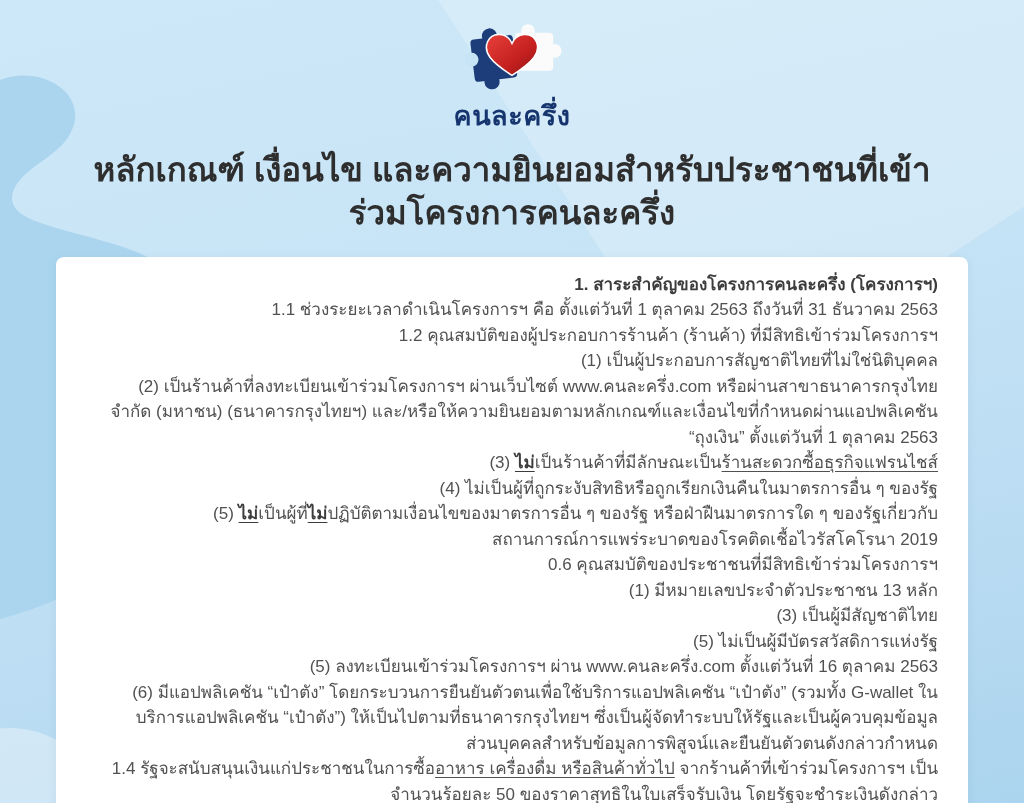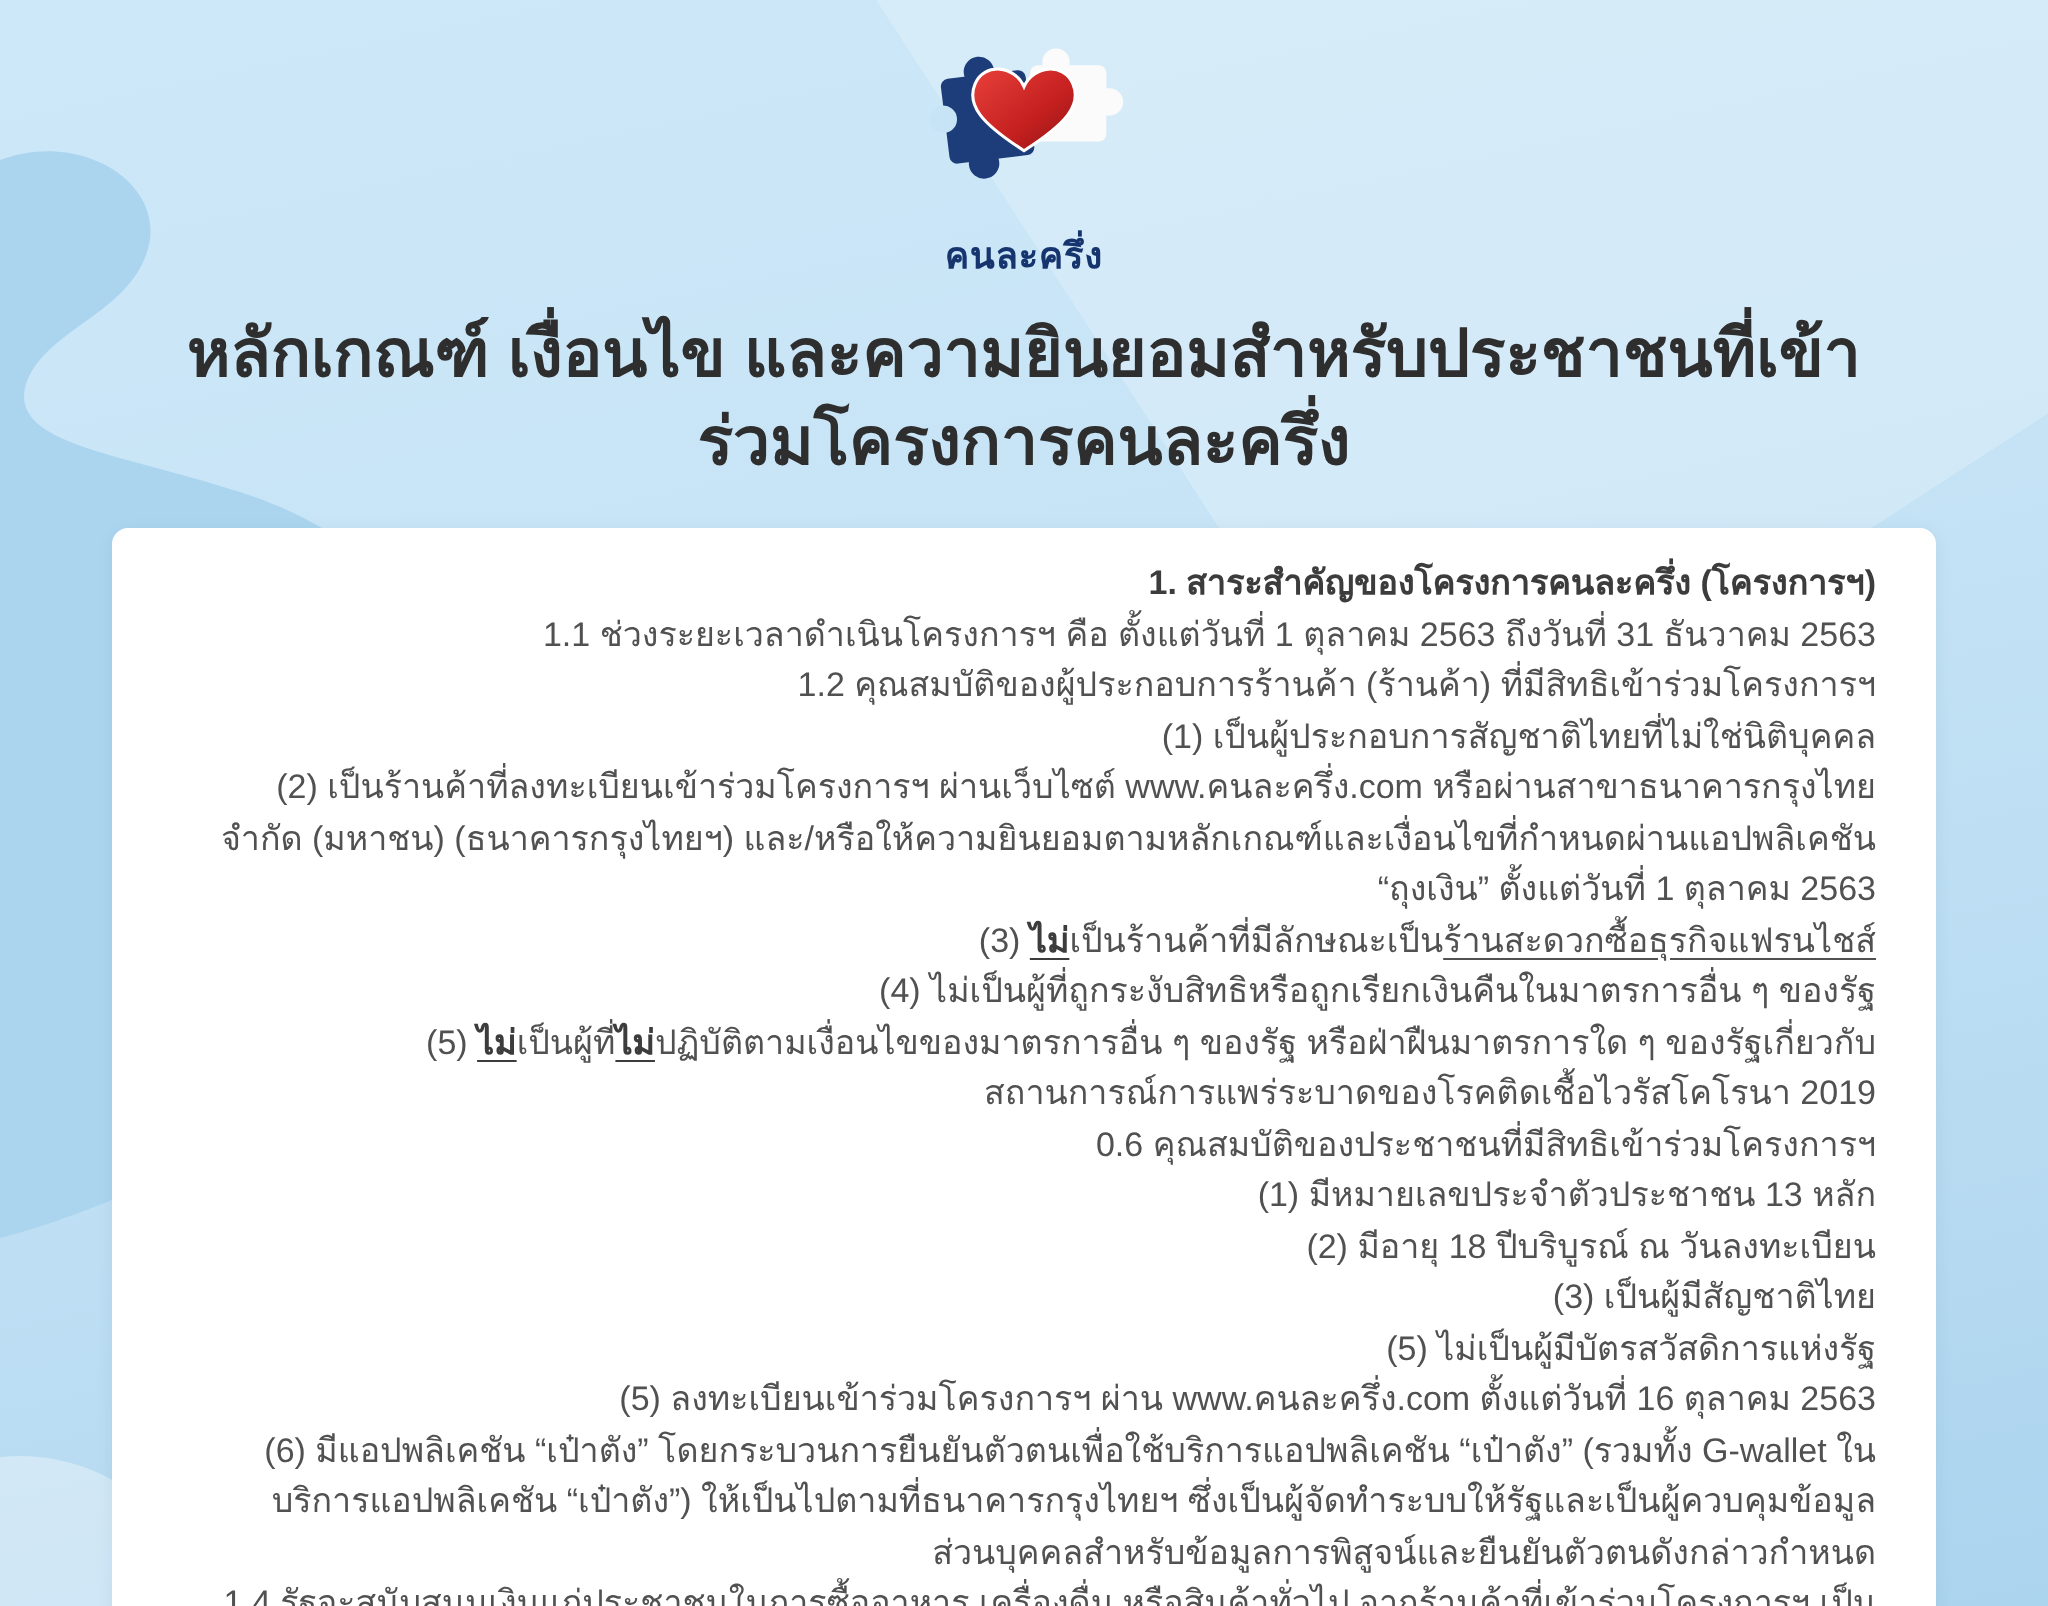--- a/index.html
+++ b/index.html
@@ -14,21 +14,21 @@
     top:-270px;right:-300px;width:820px;height:500px;
     background:rgba(255,255,255,0.22);
     transform:rotate(-33deg);
   }
   .deco-blob-left{left:0;top:72px;}
   .deco-waves{left:0;bottom:0;}
   
   .header{position:relative;text-align:center;padding-top:8px;}
   .logo-wrap{display:inline-block;line-height:0;}
   .logo-word{
-    margin-top:19px;font-size:18px;font-weight:bold;color:#16356e;
+    margin-top:2px;font-size:27px;font-weight:bold;color:#16356e;
     letter-spacing:.5px;line-height:1.1;
   }
   .page-title{
     margin:16px auto 0;max-width:860px;
     font-size:33px;line-height:1.32;font-weight:bold;color:#2e2e2e;
   }
   
   .card{
     position:relative;margin:22px auto 0;width:912px;box-sizing:border-box;
     min-height:560px;background:#ffffff;border-radius:8px 8px 0 0;
@@ -91,20 +91,19 @@
       <p class="term lvl1"><span class="b">1. สาระสำคัญของโครงการคนละครึ่ง (โครงการฯ)</span></p>
       <p class="term lvl2"><span>1.1 ช่วงระยะเวลาดำเนินโครงการฯ คือ ตั้งแต่วันที่ 1 ตุลาคม 2563 ถึงวันที่ 31 ธันวาคม 2563</span></p>
       <p class="term lvl2"><span>1.2 คุณสมบัติของผู้ประกอบการร้านค้า (ร้านค้า) ที่มีสิทธิเข้าร่วมโครงการฯ</span></p>
       <p class="term lvl3"><span>(1) เป็นผู้ประกอบการสัญชาติไทยที่ไม่ใช่นิติบุคคล</span></p>
       <p class="term lvl3"><span>(2) เป็นร้านค้าที่ลงทะเบียนเข้าร่วมโครงการฯ ผ่านเว็บไซต์ www.คนละครึ่ง.com หรือผ่านสาขาธนาคารกรุงไทย จำกัด (มหาชน) (ธนาคารกรุงไทยฯ) และ/หรือให้ความยินยอมตามหลักเกณฑ์และเงื่อนไขที่กำหนดผ่านแอปพลิเคชัน “ถุงเงิน” ตั้งแต่วันที่ 1 ตุลาคม 2563</span></p>
       <p class="term lvl3"><span>(3) </span><span class="b u">ไม่</span><span>เป็นร้านค้าที่มีลักษณะเป็น</span><span class="u">ร้านสะดวกซื้อธุรกิจแฟรนไชส์</span></p>
       <p class="term lvl3"><span>(4) ไม่เป็นผู้ที่ถูกระงับสิทธิหรือถูกเรียกเงินคืนในมาตรการอื่น ๆ ของรัฐ</span></p>
       <p class="term lvl3"><span>(5) </span><span class="b u">ไม่</span><span>เป็นผู้ที่</span><span class="b u">ไม่</span><span>ปฏิบัติตามเงื่อนไขของมาตรการอื่น ๆ ของรัฐ หรือฝ่าฝืนมาตรการใด ๆ ของรัฐเกี่ยวกับสถานการณ์การแพร่ระบาดของโรคติดเชื้อไวรัสโคโรนา 2019</span></p>
       <p class="term lvl2"><span>0.6 คุณสมบัติของประชาชนที่มีสิทธิเข้าร่วมโครงการฯ</span></p>
       <p class="term lvl3"><span>(1) มีหมายเลขประจำตัวประชาชน 13 หลัก</span></p>
-      <p class="term lvl3"><span>(2) มีอายุ 18 ปีบริบูรณ์ ณ วันลงทะเบียน</span></p>
       <p class="term lvl3"><span>(3) เป็นผู้มีสัญชาติไทย</span></p>
       <p class="term lvl3"><span>(5) ไม่เป็นผู้มีบัตรสวัสดิการแห่งรัฐ</span></p>
       <p class="term lvl3"><span>(5) ลงทะเบียนเข้าร่วมโครงการฯ ผ่าน www.คนละครึ่ง.com ตั้งแต่วันที่ 16 ตุลาคม 2563</span></p>
       <p class="term lvl3"><span>(6) มีแอปพลิเคชัน “เป๋าตัง” โดยกระบวนการยืนยันตัวตนเพื่อใช้บริการแอปพลิเคชัน “เป๋าตัง” (รวมทั้ง G-wallet ในบริการแอปพลิเคชัน “เป๋าตัง”) ให้เป็นไปตามที่ธนาคารกรุงไทยฯ ซึ่งเป็นผู้จัดทำระบบให้รัฐและเป็นผู้ควบคุมข้อมูลส่วนบุคคลสำหรับข้อมูลการพิสูจน์และยืนยันตัวตนดังกล่าวกำหนด</span></p>
       <p class="term lvl2"><span>1.4 รัฐจะสนับสนุนเงินแก่ประชาชนในการซื้อ</span><span class="u">อาหาร เครื่องดื่ม หรือสินค้าทั่วไป</span><span> จากร้านค้าที่เข้าร่วมโครงการฯ เป็นจำนวนร้อยละ 50 ของราคาสุทธิในใบเสร็จรับเงิน โดยรัฐจะชำระเงินดังกล่าว</span></p>
     </div>
 </div>
 
 </body></html>

